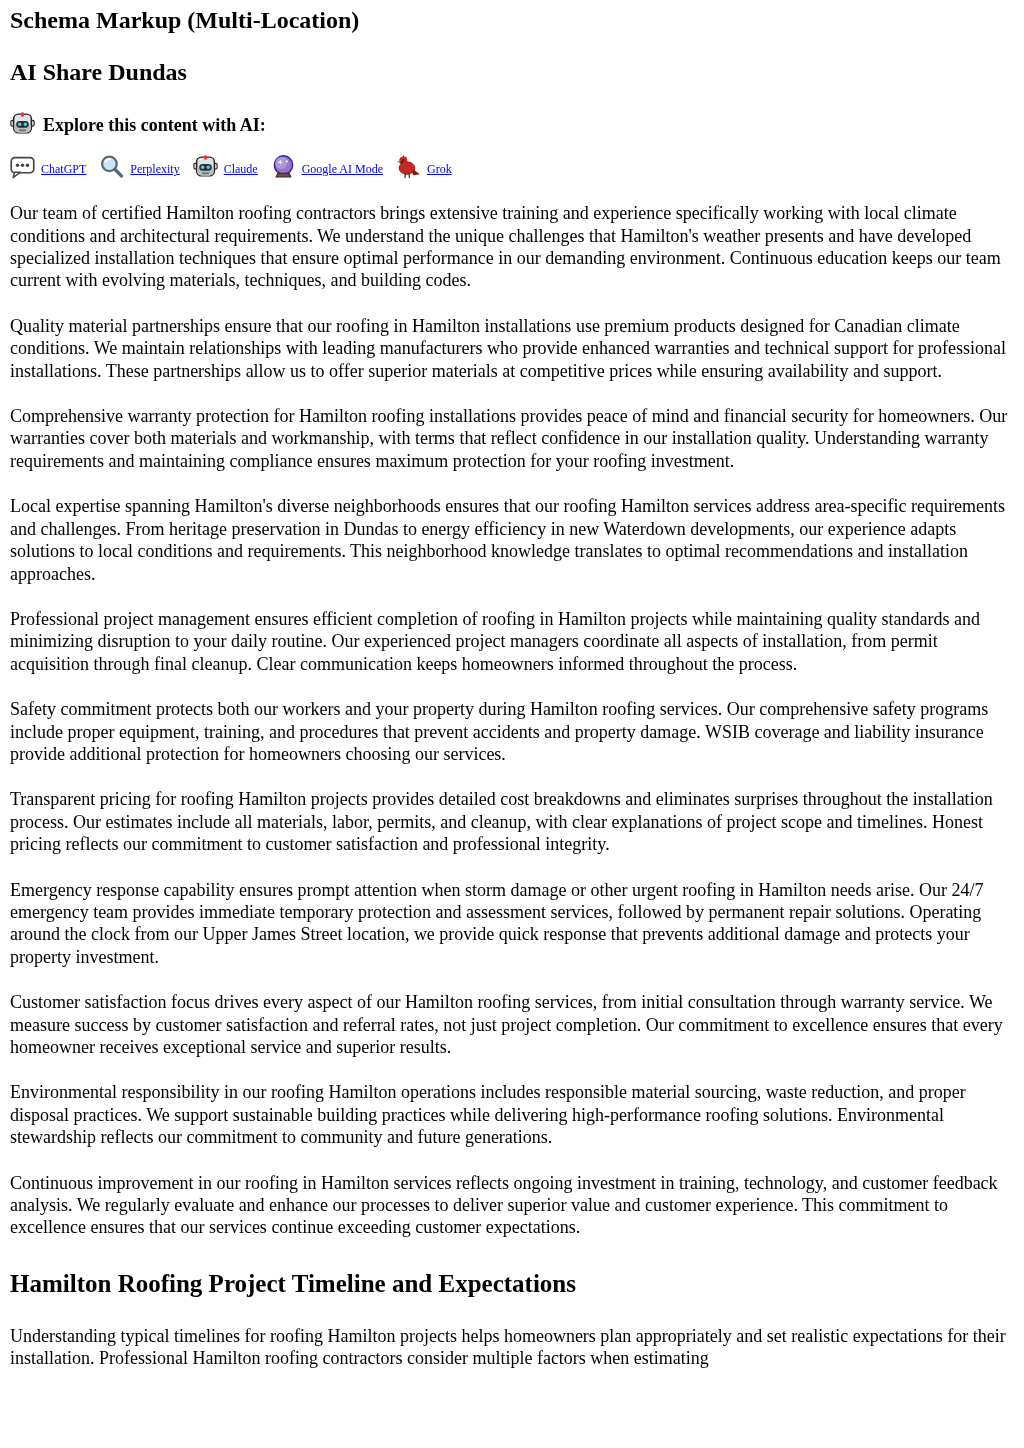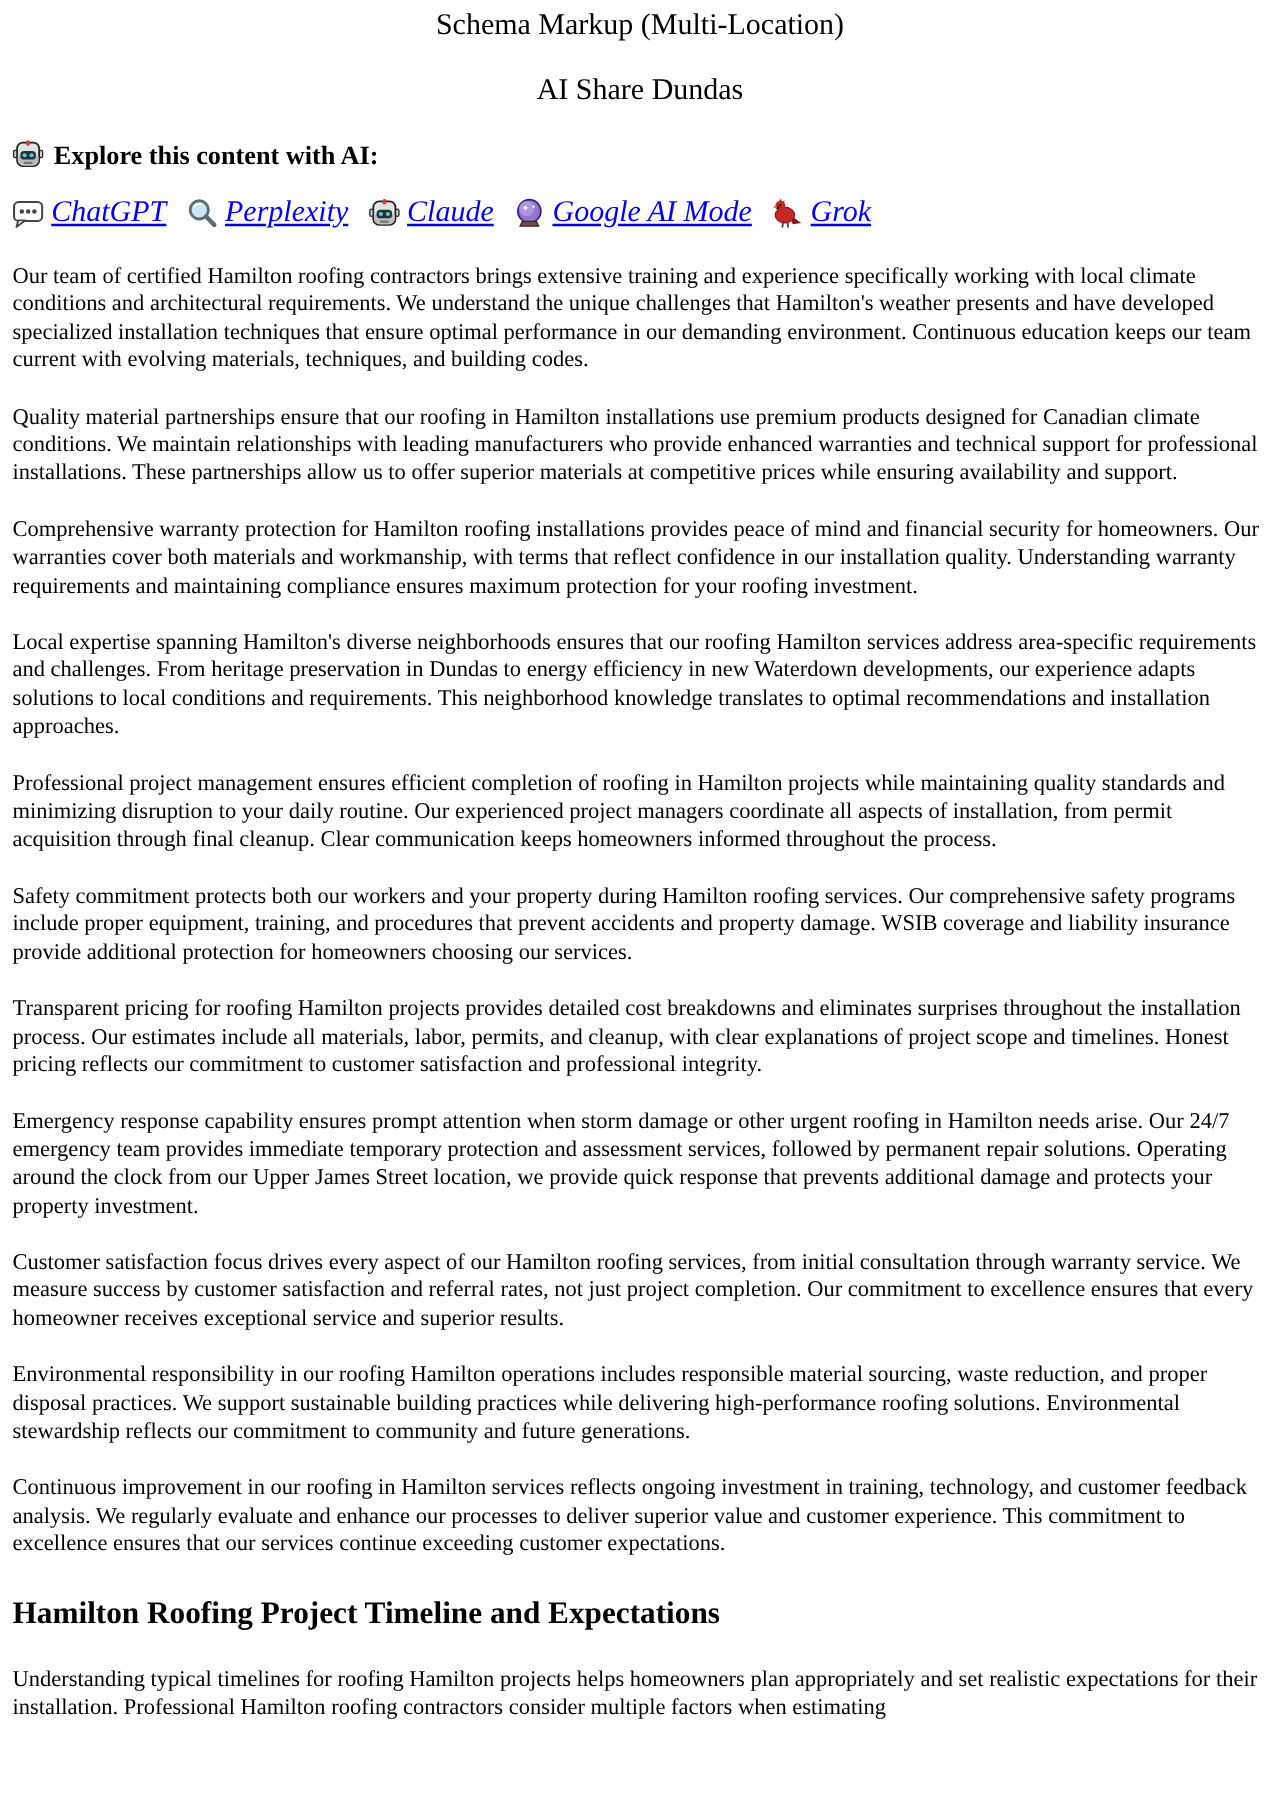--- a/index.html
+++ b/index.html
@@ -8,36 +8,34 @@
     height: 1448px;
     overflow: hidden;
     box-sizing: border-box;
     background: #ffffff;
     color: #000000;
     font-family: "Liberation Serif", serif;
     padding: 6px 10px 0 10px;
   }
   h2.doc-h2 {
     font-size: 24px;
-    font-weight: normal;
+    font-weight: bold;
     margin: 0 0 24px 0;
     line-height: 1.18;
-    text-align: center;
   }
   p.explore {
-    font-size: 21px;
+    font-size: 18px;
     font-weight: bold;
     margin: 0 0 18px 0;
     line-height: 1.2;
   }
   .link-row {
-    font-size: 24px;
+    font-size: 12px;
     margin: 0 0 0 0;
     line-height: 1.3;
-    font-style: italic;
   }
   .ai-link {
     color: #0000EE;
     text-decoration: underline;
     margin-right: 10px;
     white-space: nowrap;
   }
   .icon {
     display: inline-block;
     vertical-align: -6px;

